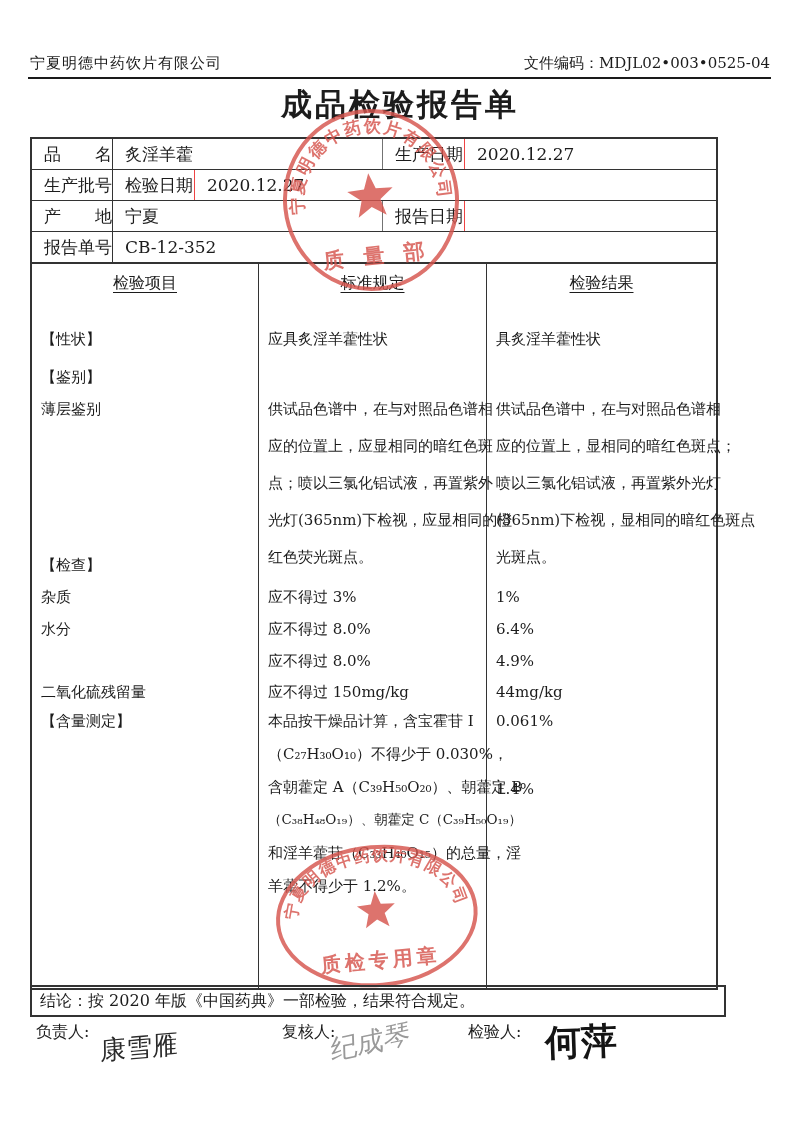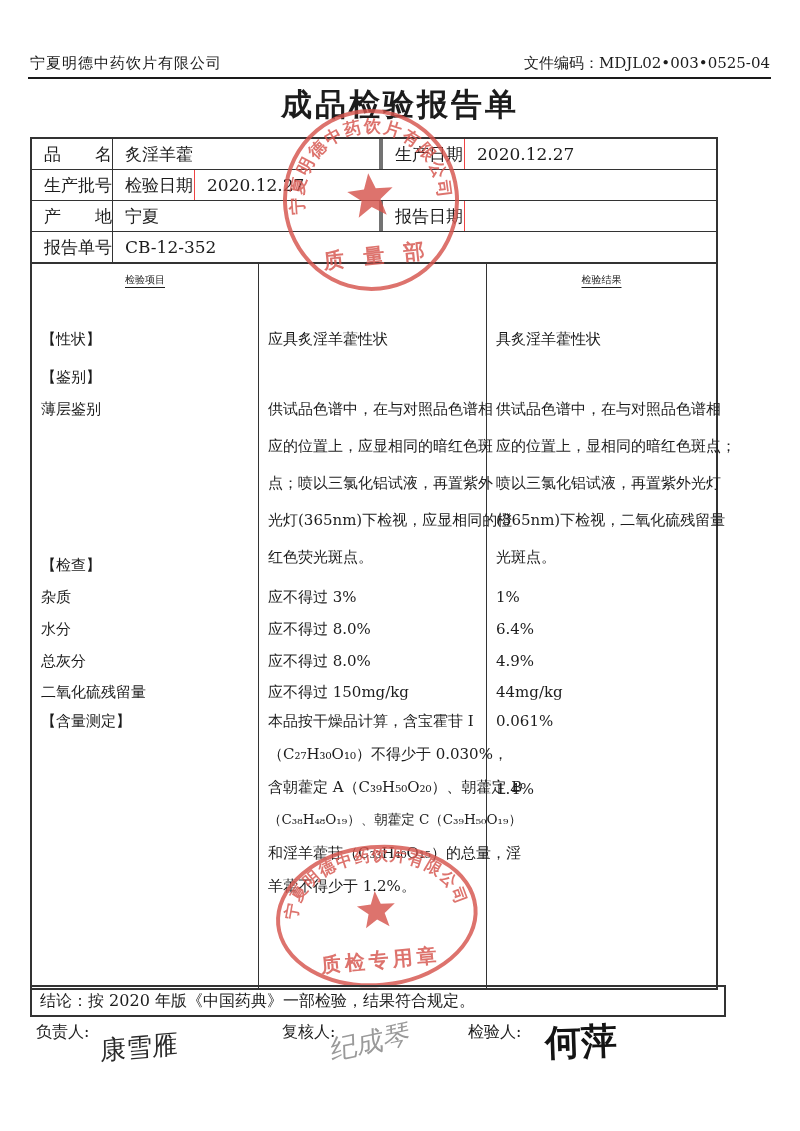--- a/index.html
+++ b/index.html
@@ -17,32 +17,32 @@
   .doccode{position:absolute;right:30px;top:54px;font-size:15px;}
   .toprule{position:absolute;left:28px;top:77px;width:743px;height:2px;background:#1a1a1a;}
   .title{position:absolute;left:0;right:0;top:84px;text-align:center;
          font-size:31px;font-weight:bold;letter-spacing:3px;}
   
   .info-table{position:absolute;left:30px;top:137px;width:684px;border:2px solid #333;}
   .info-row{display:flex;height:30px;line-height:30px;font-size:17px;}
   .info-row + .info-row{border-top:1px solid #333;align-items:center;}
   .info-cell{padding-left:12px;box-sizing:border-box;overflow:hidden;white-space:nowrap;}
   .c-label{width:81px;border-right:1px solid #333;}
-  .c-value{width:270px;border-right:4px solid #737373;}
+  .c-value{width:270px;border-right:1px solid #737373;}
   .c-dlabel{width:82px;border-right:1px solid #ef4444;}
   .c-dvalue{flex:1;}
   .c-span{flex:1;border-right:none;}
   
   .main-table{position:absolute;left:30px;top:262px;width:684px;height:724px;
               border:2px solid #333;display:flex;box-sizing:content-box;}
   .mcol{position:relative;box-sizing:border-box;}
   .mcol1{width:227px;border-right:1px solid #333;}
   .mcol2{width:228px;border-right:1px solid #333;}
   .mcol3{width:229px;}
-  .mhead{position:absolute;top:9px;left:0;width:100%;text-align:center;font-size:10px;
+  .mhead{position:absolute;top:9px;left:0;width:100%;text-align:center;font-size:16px;
          text-decoration:underline;text-underline-offset:4px;}
   .ln{position:absolute;left:9px;right:4px;font-size:15px;white-space:nowrap;overflow:visible;}
   
   .stamp{position:absolute;opacity:0.82;pointer-events:none;}
   .stamp-top{left:277px;top:106px;transform:rotate(-6deg);}
   .stamp-bottom{left:270px;top:843px;transform:rotate(-5deg);}
   
   .conclusion{position:absolute;left:30px;top:985px;width:684px;height:28px;
               border:2px solid #333;font-size:16px;line-height:27px;padding-left:8px;
               box-sizing:content-box;background:#fff0;}
@@ -89,26 +89,26 @@
   <div class="main-table">
 
     <div class="mcol mcol1">
       <div class="mhead">检验项目</div>
       <div class="ln" style="top:66px">【性状】</div>
       <div class="ln" style="top:136px">薄层鉴别</div>
       <div class="ln" style="top:104px">【鉴别】</div>
       <div class="ln" style="top:292px">【检查】</div>
       <div class="ln" style="top:324px">杂质</div>
       <div class="ln" style="top:356px">水分</div>
-      <div class="ln" style="top:388px">总灰分</div>
       <div class="ln" style="top:419px">二氧化硫残留量</div>
       <div class="ln" style="top:448px">【含量测定】</div>
     </div>
 
     <div class="mcol mcol2">
+      <div class="mhead">标准规定</div>
       <div class="ln" style="top:66px">应具炙淫羊藿性状</div>
       <div class="ln" style="top:136px">供试品色谱中，在与对照品色谱相</div>
       <div class="ln" style="top:173px">应的位置上，应显相同的暗红色斑</div>
       <div class="ln" style="top:210px">点；喷以三氯化铝试液，再置紫外</div>
       <div class="ln" style="top:247px">光灯(365nm)下检视，应显相同的橙</div>
       <div class="ln" style="top:284px">红色荧光斑点。</div>
       <div class="ln" style="top:324px">应不得过 3%</div>
       <div class="ln" style="top:356px">应不得过 8.0%</div>
       <div class="ln" style="top:388px">应不得过 8.0%</div>
       <div class="ln" style="top:419px">应不得过 150mg/kg</div>
@@ -119,21 +119,21 @@
       <div class="ln" style="top:580px">和淫羊藿苷（C₃₃H₄₀O₁₅）的总量，淫</div>
       <div class="ln" style="top:613px">羊藿不得少于 1.2%。</div>
     </div>
 
     <div class="mcol mcol3">
       <div class="mhead">检验结果</div>
       <div class="ln" style="top:66px">具炙淫羊藿性状</div>
       <div class="ln" style="top:136px">供试品色谱中，在与对照品色谱相</div>
       <div class="ln" style="top:173px">应的位置上，显相同的暗红色斑点；</div>
       <div class="ln" style="top:210px">喷以三氯化铝试液，再置紫外光灯</div>
-      <div class="ln" style="top:247px">(365nm)下检视，二氧化硫残留量</div>
+      <div class="ln" style="top:247px">(365nm)下检视，显相同的暗红色斑点</div>
       <div class="ln" style="top:284px">光斑点。</div>
       <div class="ln" style="top:324px">1%</div>
       <div class="ln" style="top:356px">6.4%</div>
       <div class="ln" style="top:388px">4.9%</div>
       <div class="ln" style="top:419px">44mg/kg</div>
       <div class="ln" style="top:448px">0.061%</div>
       <div class="ln" style="top:516px">1.4%</div>
     </div>
   </div>
 

